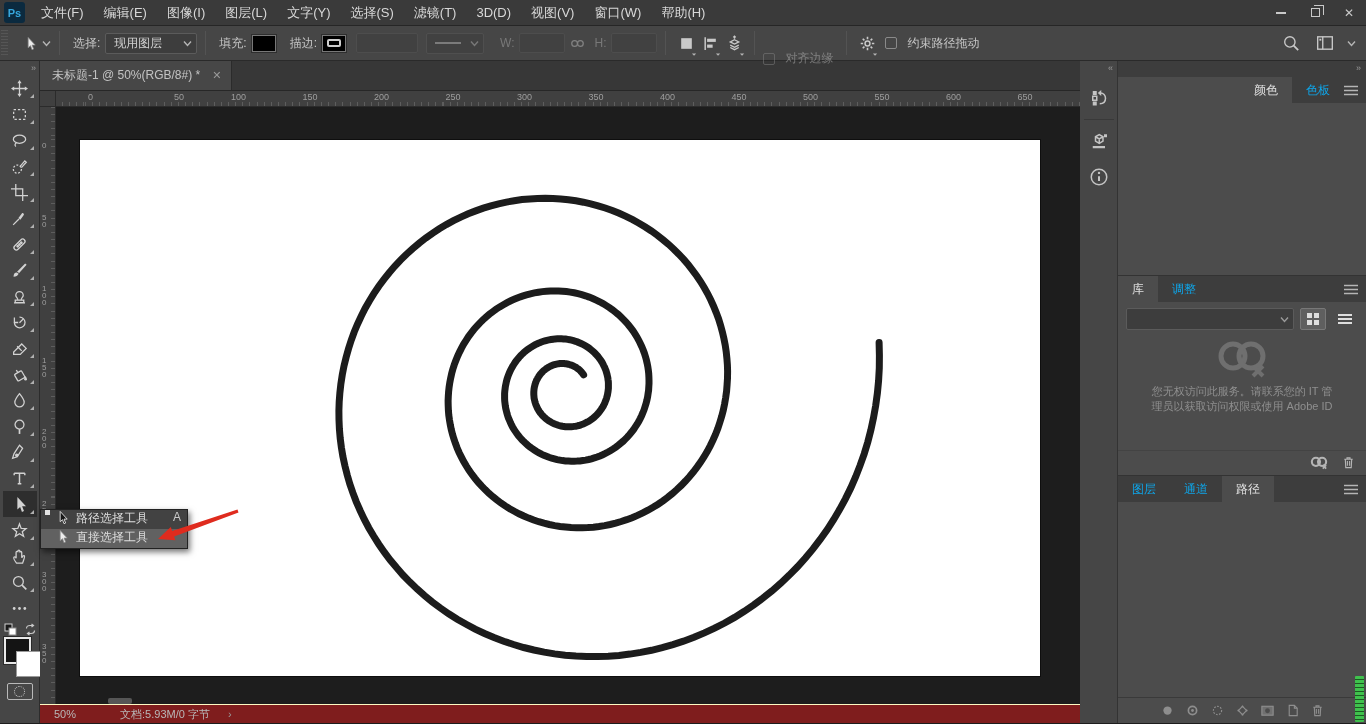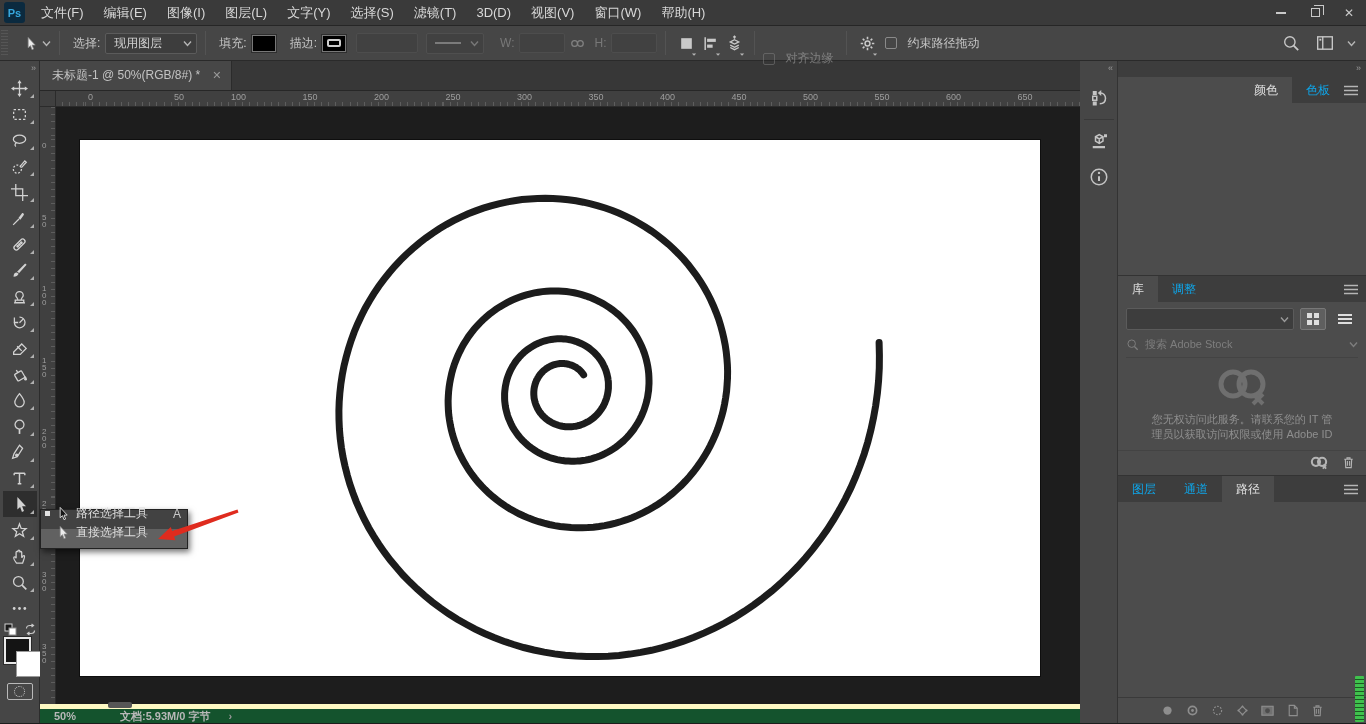--- a/index.html
+++ b/index.html
@@ -63,21 +63,21 @@
   .viewport { flex:1; position:relative; background:#1d1d1d; }
   .ruler-corner { position:absolute; left:0; top:0; width:16px; height:16px; background:#404040; border-right:1px solid #2b2b2b; border-bottom:1px solid #2b2b2b; z-index:3; }
   .ruler-h { position:absolute; left:16px; right:0; top:0; height:16px; background:#404040; border-bottom:1px solid #2b2b2b;
      background-image:repeating-linear-gradient(to right,#5d5d5d 0 1px,transparent 1px 7.15px); background-position:29px 0; background-size:auto 5px; background-repeat:repeat-x; background-position-y:11px; z-index:2; }
   .ruler-h .num { position:absolute; top:1px; font-size:9px; color:#9e9e9e; }
   .ruler-v { position:absolute; left:0; top:16px; bottom:0; width:16px; background:#404040; border-right:1px solid #2b2b2b;
      background-image:repeating-linear-gradient(to bottom,#5d5d5d 0 1px,transparent 1px 7.15px); background-position:11px 32px; background-size:5px auto; background-repeat:repeat-y; background-position-x:11px; z-index:2; }
   .ruler-v .num { position:absolute; left:2px; font-size:8px; line-height:7px; color:#9e9e9e; white-space:pre-line; }
   .pasteboard { position:absolute; left:16px; top:16px; right:0; bottom:0; background:#1d1d1d; overflow:hidden; }
   .canvas { position:absolute; left:24px; top:33px; width:960px; height:536px; background:#ffffff; box-shadow:0 0 0 1px #0e0e0e; }
-  .statusbar { height:19px; background:#14532d; border-top:5px solid #fef9c3; display:flex; align-items:center; color:#b8b8b8; font-size:11px; position:relative;font-weight:bold; }
+  .statusbar { height:19px; background:#7f1d1d; border-top:1px solid #fef9c3; display:flex; align-items:center; color:#b8b8b8; font-size:11px; position:relative; }
   .statusbar .zoom { margin-left:14px; }
   .statusbar .docinfo { margin-left:44px; }
   .statusbar .chev { margin-left:18px; color:#9a9a9a; }
   .hscroll-thumb { position:absolute; left:68px; top:-7px; width:24px; height:6px; background:#565656; border-radius:2px; }
 
   
   .dock { width:286px; display:flex; }
   .dockstrip { width:38px; background:#464646; border-right:1px solid #333; display:flex; flex-direction:column; align-items:center; }
   .strip-head { height:16px; width:100%; text-align:right; color:#9a9a9a; font-size:9px; padding:2px 5px 0 0; letter-spacing:-1px; }
   .strip-icon { width:30px; height:30px; margin-top:6px; display:flex; align-items:center; justify-content:center; color:#c4c4c4; }
@@ -112,21 +112,21 @@
   .lib-foot { position:absolute; bottom:0; left:0; right:0; height:24px; border-top:1px solid #434343; display:flex; align-items:center; justify-content:flex-end; gap:12px; padding-right:10px; color:#b5b5b5; }
 
   
   .panel-paths { flex:1; border-bottom:none; position:relative; }
   .paths-body { flex:1; background:#4c4c4c; }
   .paths-foot { height:26px; border-top:1px solid #3a3a3a; display:flex; align-items:center; gap:10px; padding-left:42px; color:#8e8e8e; position:relative; }
   .green-ind { position:absolute; right:2px; bottom:1px; width:9px; height:46px; background:repeating-linear-gradient(to bottom,#3fc14d 0 3px,#1c5a22 3px 4px); border-radius:1px; }
 
   
   .flyout { position:absolute; left:40px; top:509px; width:148px; background:#424242; border:1px solid #222; box-shadow:2px 3px 6px rgba(0,0,0,.55); z-index:50; }
-  .fly-item { height:19px; display:flex; align-items:center; font-size:12px; color:#dedede; padding:0 6px 12px 4px; position:relative; }
+  .fly-item { height:19px; display:flex; align-items:flex-start; font-size:12px; color:#dedede; padding:0 6px 12px 4px; position:relative; }
   .fly-item.hl { background:#616161; }
   .fly-item .marker { width:5px; height:5px; background:#e3e3e3; margin-right:4px; flex:none; }
   .fly-item .marker.empty { background:transparent; }
   .fly-item .ficon { width:16px; margin-right:6px; display:flex; justify-content:center; }
   .fly-item .short { margin-left:auto; color:#c9c9c9; }
   .anno-arrow { position:absolute; left:152px; top:503px; z-index:60; }
 </style>
 </head>
 <body>
 
@@ -602,34 +602,20 @@
                 </span>
               </div>
             <div class="view-btn">
                 <span>
                   <svg width="14" height="12" viewBox="0 0 14 12" stroke="currentColor" stroke-width="2">
                     <path d="M0 2h14M0 6h14M0 10h14"></path>
                   </svg>
                 </span>
               </div>
           </div>
-          <div class="lib-search">
-            <span>
-                <svg width="13" height="13" viewBox="0 0 16 16" fill="none" stroke="currentColor" stroke-width="1.2">
-                  <circle cx="7" cy="7" r="4.6"></circle>
-                  <path d="M10.4 10.4l4 4" stroke-width="1.6"></path>
-                </svg>
-              </span>
-            <span>搜索 Adobe Stock</span>
-            <span class="chev">
-                <svg width="9" height="7" viewBox="0 0 9 7" fill="none" stroke="currentColor" stroke-width="1.4">
-                  <path d="M1 1.5l3.5 4L8 1.5"></path>
-                </svg>
-              </span>
-          </div>
           <div class="lib-icon">
               <span>
                 <svg width="58" height="44" viewBox="0 0 58 44" fill="none" stroke="currentColor" stroke-width="5">
                   <circle cx="20" cy="20" r="12"></circle>
                   <circle cx="38" cy="20" r="12"></circle>
                   <path d="M40 30l10 10M50 30L40 40" stroke-width="4"></path>
                 </svg>
               </span>
             </div>
           <div class="lib-msg">

